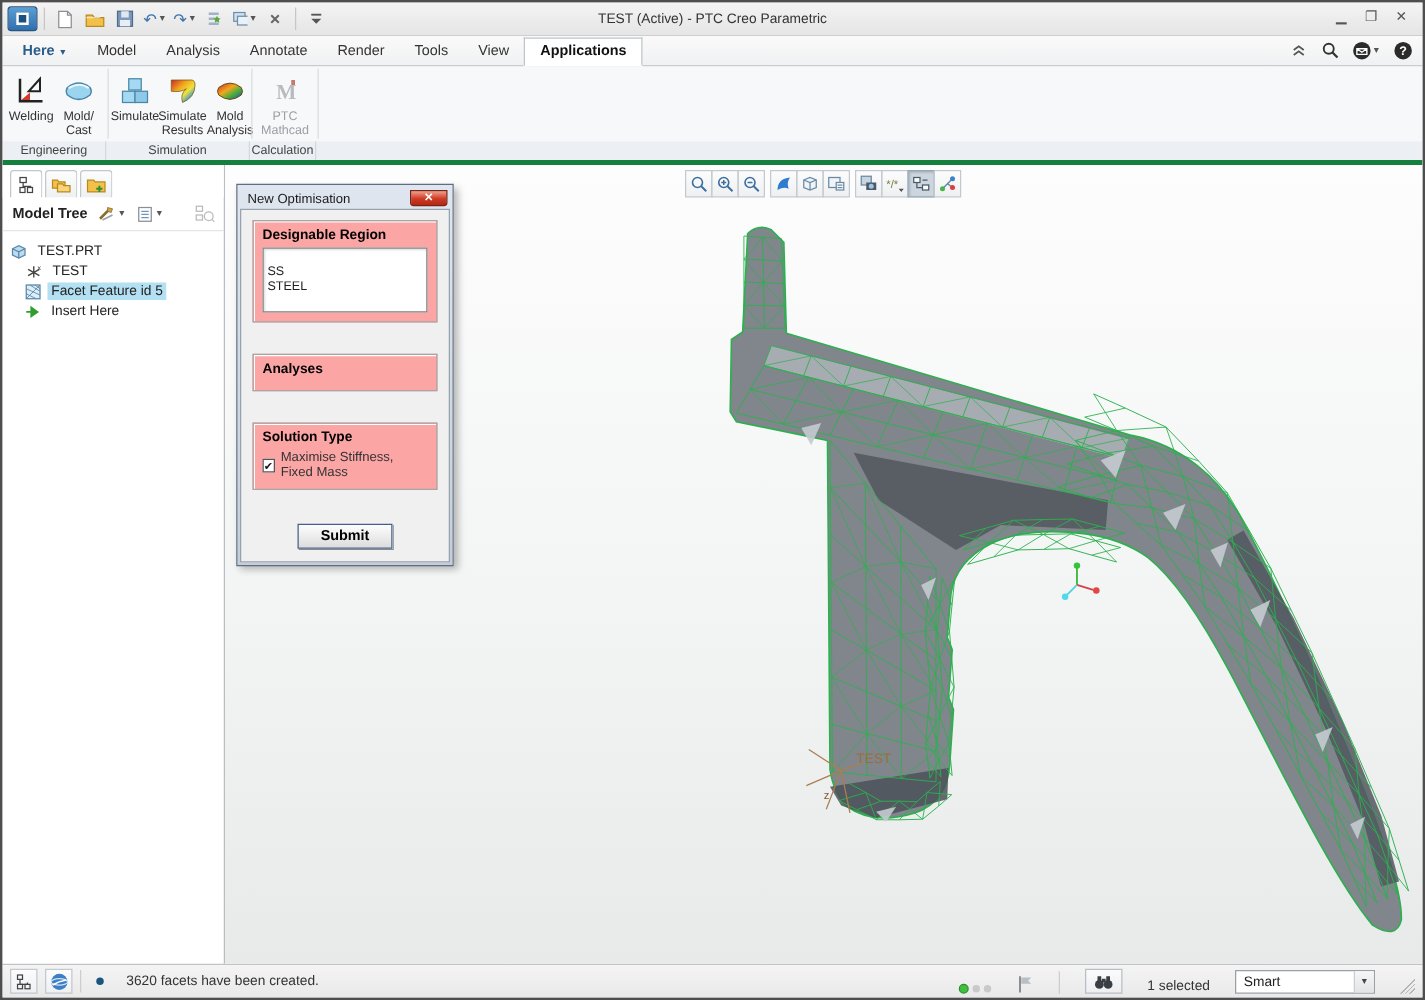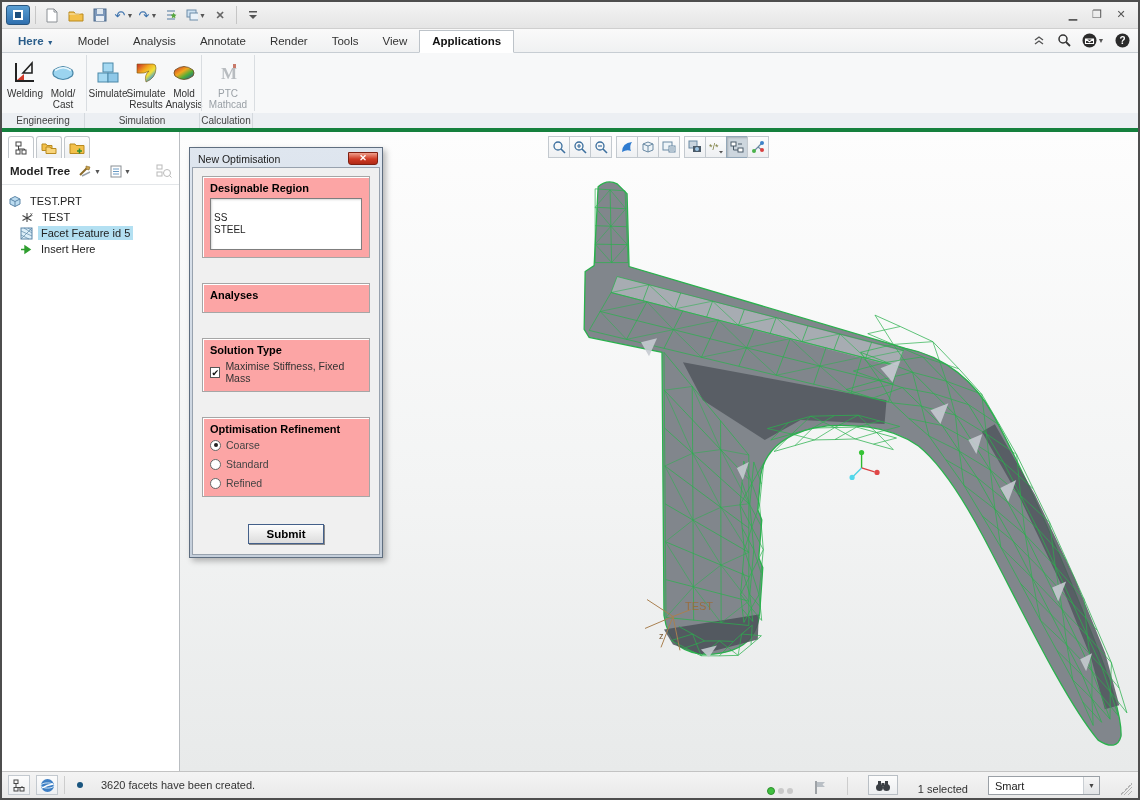--- a/index.html
+++ b/index.html
@@ -56,21 +56,21 @@
   .indent1{padding-left:12px;}
   
   .graphics{flex:1;position:relative;background:linear-gradient(180deg,#fdfdfd 0%,#f3f4f4 55%,#e8eaea 100%);min-width:0;}
   #vp{position:absolute;inset:0;width:100%;height:100%;}
   .gtoolbar{position:absolute;top:4px;left:50%;transform:translateX(-50%);display:flex;z-index:3;}
   .gbtn{width:22px;height:22px;border:1px solid #c3c9cf;background:linear-gradient(#fcfcfc,#eef0f2);
         display:flex;align-items:center;justify-content:center;margin-left:-1px;}
   .gbtn.pressed{background:#cdd6de;border-color:#93a7b8;box-shadow:inset 1px 1px 2px rgba(0,0,0,.18);}
   .gsp{width:5px;}
   
-  .dialog{position:absolute;left:9px;top:15px;width:194px;z-index:5;border:1px solid #5f6e80;
+  .dialog{position:absolute;left:9px;top:15px;width:174px;z-index:5;border:1px solid #5f6e80;
           background:linear-gradient(#dfe6ef,#c5cfdb);padding:2px;box-shadow:3px 3px 6px rgba(0,0,0,.28);}
   .dtitle{height:17px;display:flex;align-items:center;padding:0 2px 0 6px;font-size:10.5px;color:#1b1b1b;}
   .dclose{margin-left:auto;width:30px;height:13px;background:linear-gradient(#f0a08c,#cf3a24 55%,#b02a16);
           border:1px solid #7e2012;border-radius:0 0 3px 3px;color:#fff;font-size:9px;line-height:11px;
           text-align:center;font-weight:700;}
   .dbody{background:#f0f0f0;border:1px solid #98a2ae;padding:8px 9px 8px 9px;}
   .grp{border:1px solid #a6a6a6;box-shadow:inset 1px 1px 0 #fff;padding:5px 7px 7px 7px;margin-bottom:25px;background:#fca5a5;}
   .grp .glabel{font-weight:700;font-size:11px;color:#000;margin-bottom:4px;}
   .listbox{background:#fff;border:1px solid #7e7e7e;box-shadow:inset 1px 1px 2px rgba(0,0,0,.15);
            height:52px;font-size:10px;padding:13px 3px;color:#222;line-height:12px;}
@@ -113,20 +113,21 @@
                 display:flex;align-items:center;justify-content:center;font-size:7px;color:#444;}
   .grip{width:12px;height:12px;background:
         linear-gradient(135deg,transparent 50%,#b5b5b5 50%,#b5b5b5 55%,transparent 55%,transparent 65%,#b5b5b5 65%,#b5b5b5 70%,transparent 70%,transparent 80%,#b5b5b5 80%,#b5b5b5 85%,transparent 85%);}
 </style>
 </head>
 <body>
 
 <div class="app">
 
   <div class="titlebar">
+    <div class="wtitle">TEST (Active) - PTC Creo Parametric</div>
     <div class="qat">
       <div class="appbtn">
           <div class="inner"></div>
         </div>
       <div class="qsep"></div>
       <div class="qbtn">
         <svg width="14" height="15">
             <path d="M2,1 h7 l3,3 v10 h-10 z" fill="#fff" stroke="#7f8possible"></path>
             <path d="M2,1 h7 l3,3 v10 h-10 z" fill="#fff" stroke="#8a8f94"></path>
             <path d="M9,1 v3 h3" fill="none" stroke="#8a8f94"></path>
@@ -763,35 +764,20 @@
           <div class="grp">
             <div class="glabel">Analyses</div>
           </div>
           <div class="grp">
             <div class="glabel">Solution Type</div>
             <div class="chkrow">
               <div class="chk">✔</div>
               <span>Maximise Stiffness, Fixed Mass</span>
             </div>
           </div>
-          <div class="grp">
-            <div class="glabel">Optimisation Refinement</div>
-            <div class="radiorow">
-              <div class="radio sel"></div>
-              <span>Coarse</span>
-            </div>
-            <div class="radiorow">
-              <div class="radio"></div>
-              <span>Standard</span>
-            </div>
-            <div class="radiorow">
-              <div class="radio"></div>
-              <span>Refined</span>
-            </div>
-          </div>
           <div class="submitrow">
             <button class="submit">Submit</button>
           </div>
         </div>
       </div>
     </div>
   </div>
 
   <div class="statusbar">
     <div class="sbtn">

